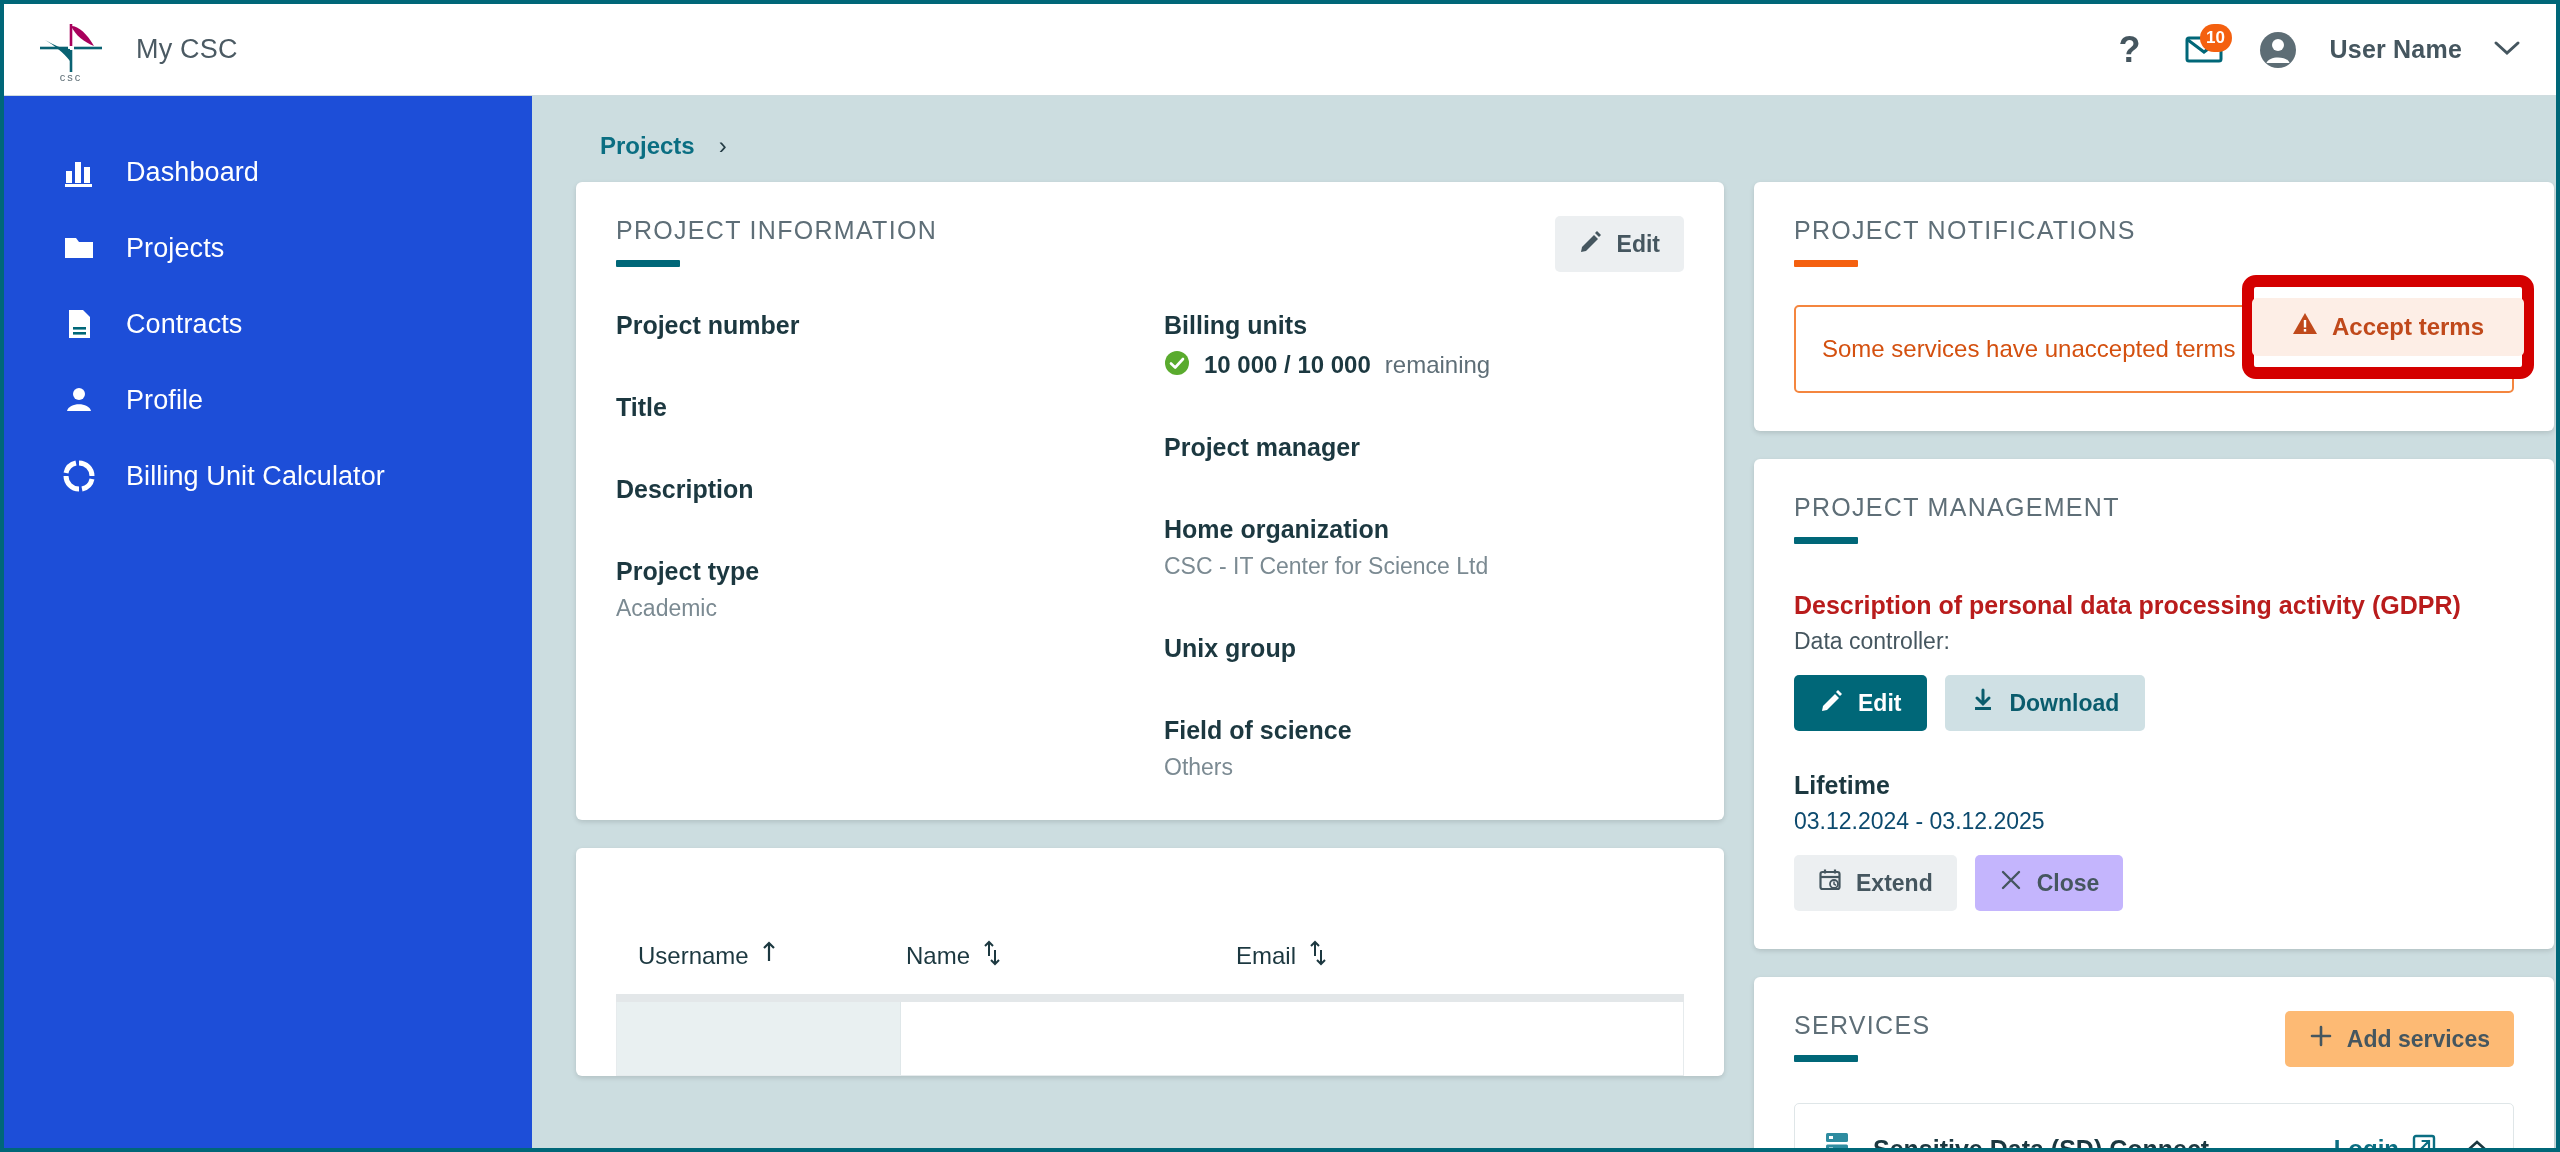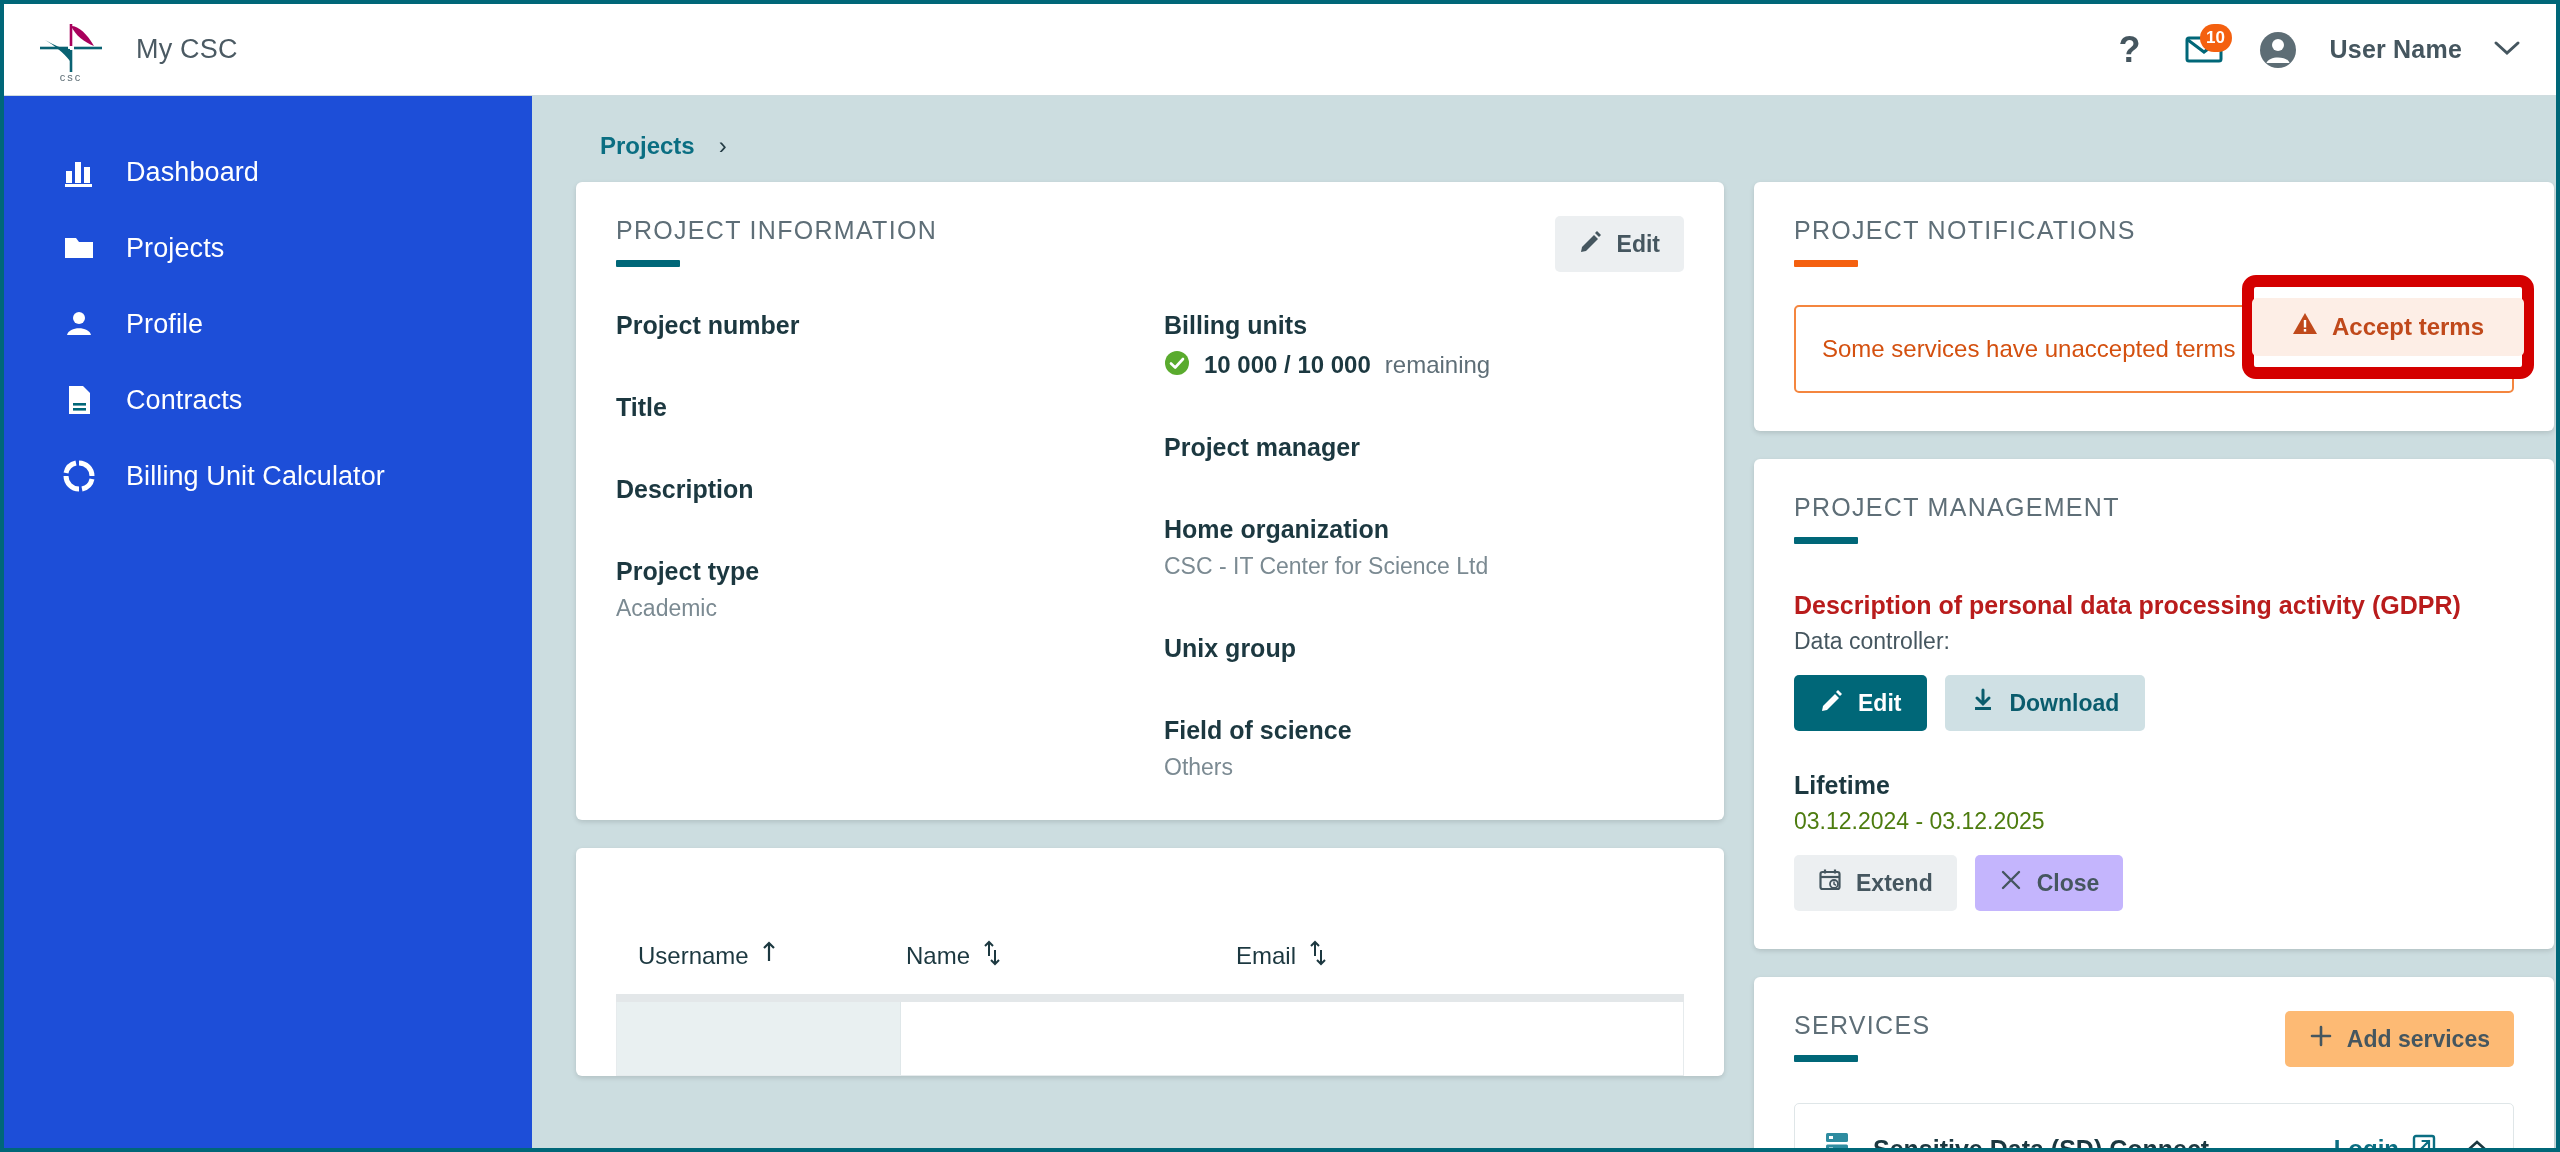--- a/index.html
+++ b/index.html
@@ -333,21 +333,21 @@
   }
   .btn-row { display: flex; gap: 18px; margin-top: 20px; }
   .pm-lifetime-title {
     font-size: 25px;
     font-weight: bold;
     color: #1c3840;
     margin-top: 40px;
   }
   .pm-lifetime-dates {
     font-size: 23px;
-    color: #4d7c0f;
+    color: #0c4a6e;
     margin-top: 8px;
   }
 
   
   .svc-row {
     margin-top: 36px;
     border: 1px solid #dfe6e8;
     border-radius: 5px;
     display: flex;
     align-items: center;
@@ -448,36 +448,36 @@
         <svg width="34" height="34" viewBox="0 0 34 34">
           <path d="M3 7 H14 L17 11 H31 V27 H3 Z" fill="#ffffff"></path>
         </svg>
       </span>
       <span class="nav-label">Projects</span>
     </div>
 
     <div class="nav-item">
       <span class="nav-ic">
         <svg width="34" height="34" viewBox="0 0 34 34">
-          <circle cx="17" cy="11" r="6" fill="#ffffff"></circle>
-          <path d="M5 28 C7 19 27 19 29 28 Z" fill="#ffffff"></path>
-        </svg>
-      </span>
-      <span class="nav-label">Profile</span>
-    </div>
-
-    <div class="nav-item">
-      <span class="nav-ic">
-        <svg width="34" height="34" viewBox="0 0 34 34">
           <path d="M7 3 H21 L28 10 V31 H7 Z" fill="#ffffff"></path>
           <rect x="11" y="20" width="13" height="2.6" fill="#006778"></rect>
           <rect x="11" y="25" width="13" height="2.6" fill="#006778"></rect>
         </svg>
       </span>
       <span class="nav-label">Contracts</span>
+    </div>
+
+    <div class="nav-item">
+      <span class="nav-ic">
+        <svg width="34" height="34" viewBox="0 0 34 34">
+          <circle cx="17" cy="11" r="6" fill="#ffffff"></circle>
+          <path d="M5 28 C7 19 27 19 29 28 Z" fill="#ffffff"></path>
+        </svg>
+      </span>
+      <span class="nav-label">Profile</span>
     </div>
 
     <div class="nav-item">
       <span class="nav-ic">
         <svg width="34" height="34" viewBox="0 0 34 34">
           <path d="M17 4 A13 13 0 0 1 30 17" stroke="#ffffff" stroke-width="5" fill="none"></path>
           <path d="M30 20 A13 13 0 0 1 20 30" stroke="#ffffff" stroke-width="5" fill="none"></path>
           <path d="M17 30 A13 13 0 0 1 4 17" stroke="#ffffff" stroke-width="5" fill="none"></path>
           <path d="M4 14 A13 13 0 0 1 14 4" stroke="#ffffff" stroke-width="5" fill="none"></path>
         </svg>

